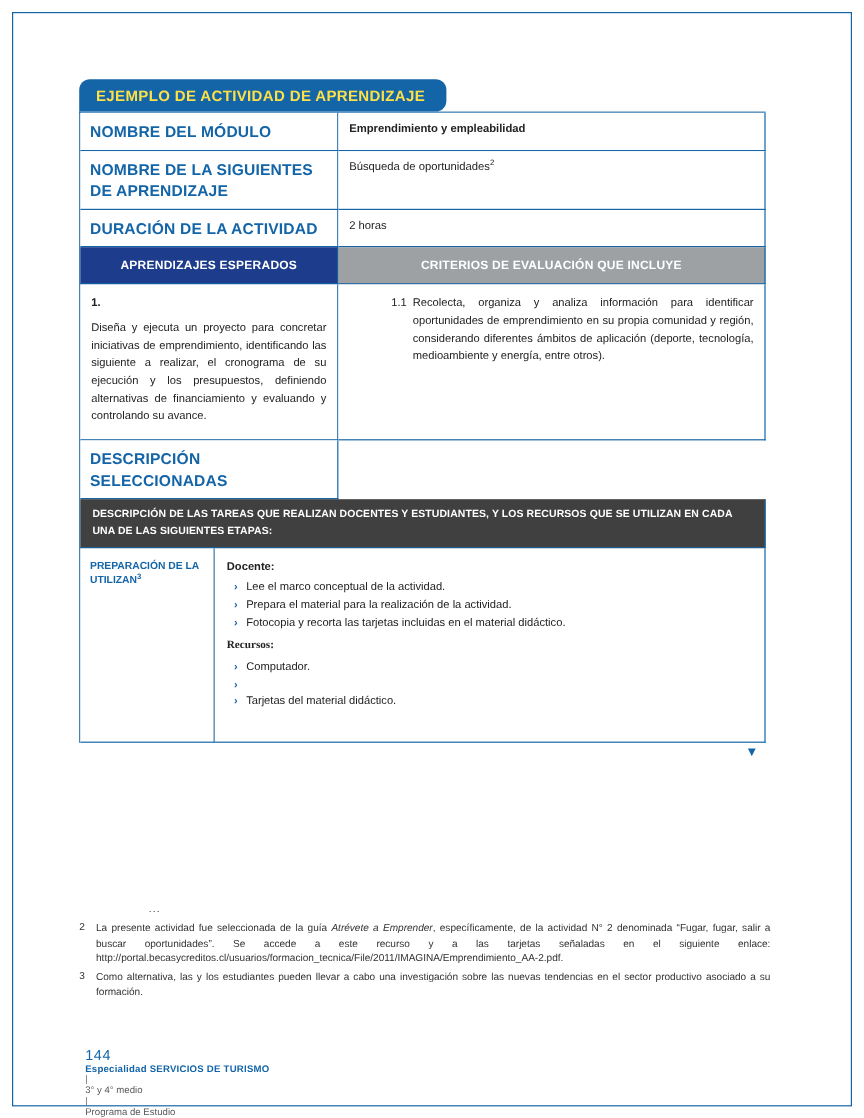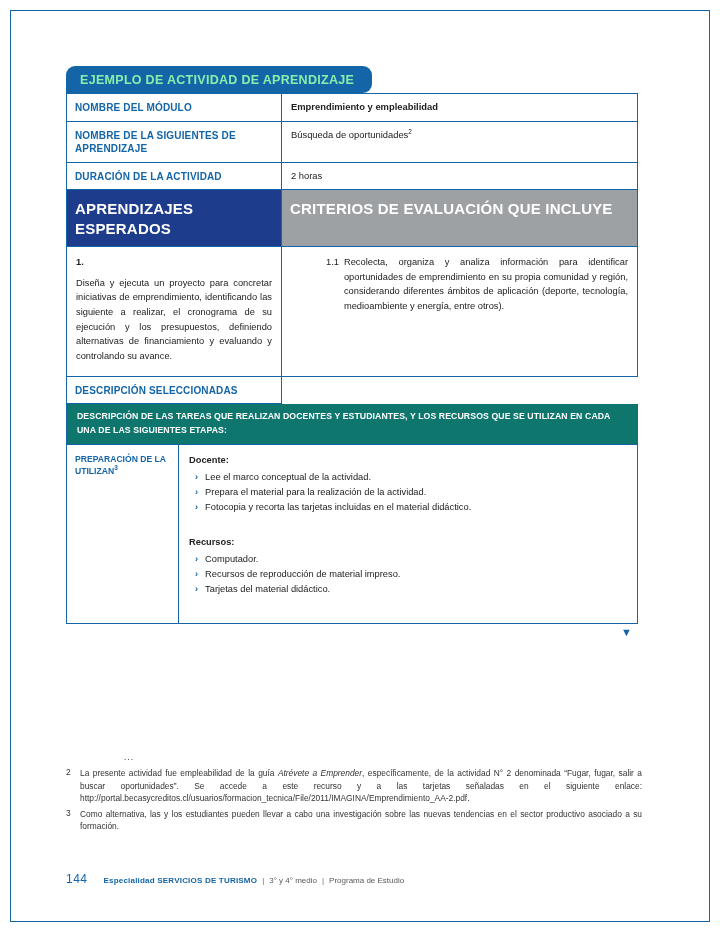--- a/index.html
+++ b/index.html
@@ -10,89 +10,89 @@
     color:#2e2e2e;
   }
   .frame {
     position:absolute; inset:10px;
     border:1.5px solid #1465a7;
     pointer-events:none;
   }
   .content { position:absolute; left:66px; top:66px; width:572px; }
 
   .badge {
-    display:inline-block; background:#1465a7; color:#86efac;
+    display:inline-block; background:#1465a7; color:#fde047;
     font-weight:bold; font-size:12.5px; letter-spacing:.3px;
     padding:7px 18px 6px 14px; border-radius:9px 9px 9px 0;
     margin-bottom:0;
   }
 
   .doc-table {
     border-top:1px solid #1465a7; border-left:1px solid #1465a7;
     width:100%;
   }
   .t-row { display:flex; }
   .cell {
     border-right:1px solid #1465a7; border-bottom:1px solid #1465a7;
     background:#fff;
   }
   .col-label { width:215px; flex:none; }
   .col-value { flex:1; }
   .col-prep  { width:112px; flex:none; }
 
   .lbl {
-    color:#1465a7; font-weight:bold; font-size:10px;
+    color:#1465a7; font-weight:bold; font-size:13px;
     padding:7px 8px 6px; letter-spacing:.15px; line-height:1.35;
   }
   .val { font-size:9.4px; padding:6px 9px; color:#222; line-height:1.4; }
   .val-bold { font-weight:bold; }
   sup { font-size:6.5px; vertical-align:super; line-height:0; }
 
   .th {
-    color:#fff; font-weight:bold; font-size:15px; 
+    color:#fff; font-weight:bold; font-size:10px; text-align:center;
     padding:9px 8px 8px; letter-spacing:.2px; line-height:1.3;
   }
   .th-navy { background:#1d3c8c; border-right-color:#1465a7; }
   .th-gray { background:#9da1a4; }
 
   .body-cell { padding:8px 9px 12px; font-size:9.3px; line-height:1.58; color:#222; }
   .ap-num { font-weight:bold; margin-bottom:6px; }
   .just { text-align:justify; }
   .crit { display:flex; gap:5px;margin-left:35px; }
   .crit-num { flex:none; }
   .crit-text { flex:1; }
 
   .desc-cell {
-    flex:1; background:#0f766e; color:#fff; font-weight:bold;
+    flex:1; background:#404040; color:#fff; font-weight:bold;
     font-size:8.7px; line-height:1.55; padding:6px 10px 7px;
     letter-spacing:.1px;
   }
 
   .prep-lbl { color:#1465a7; font-weight:bold; font-size:8.6px; padding:8px 8px; line-height:1.4; }
   .prep-content { padding:8px 10px 26px; font-size:9.3px; color:#222; }
   .sub { font-weight:bold; margin:2px 0 5px; }
-  .sub.second { margin-top:22px; }
+  .sub.second { margin-top:6px;font-family:Liberation Serif, serif; }
   .li { display:flex; gap:7px; line-height:1.6; padding-left:6px; }
   .li .b { color:#1465a7; font-weight:bold; flex:none; }
 
   .cont-arrow {
     text-align:right; color:#1465a7; font-size:11px;
     margin-top:3px; padding-right:6px; line-height:1;
   }
 
   .footnotes { position:absolute; left:66px; top:752px; width:576px; font-size:8.4px; color:#333; }
   .dots { margin-left:58px; margin-bottom:5px; letter-spacing:1px; }
   .fn { display:flex; margin-bottom:3px; }
   .fn-num { width:14px; flex:none; }
   .fn-text { flex:1; text-align:justify; line-height:1.5; overflow-wrap:break-word; }
   .fn-text i { font-style:italic; }
 
   .footer {
     position:absolute; left:66px; top:872px; width:576px;
-    display:flex; align-items:baseline;
+    display:flex; align-items:baseline;flex-direction:column;
   }
   .pg { color:#1465a7; font-size:12px; margin-right:16px; letter-spacing:.5px; }
   .spec { color:#1465a7; font-weight:bold; font-size:8px; letter-spacing:.2px;text-align:center; }
   .fsep { color:#6d6e70; font-size:8px; margin:0 5px; }
   .fgray { color:#58595b; font-size:8px; }
 </style>
 </head>
 <body>
 
 <div>
@@ -164,40 +164,39 @@
             <span class="b">›</span>
             <span>Fotocopia y recorta las tarjetas incluidas en el material didáctico.</span>
           </div>
           <div class="sub second">Recursos:</div>
           <div class="li">
             <span class="b">›</span>
             <span>Computador.</span>
           </div>
           <div class="li">
             <span class="b">›</span>
-            <span>Recursos de reproducción de material impreso.</span>
           </div>
           <div class="li">
             <span class="b">›</span>
             <span>Tarjetas del material didáctico.</span>
           </div>
         </div>
       </div>
 
     </div>
 
     <div class="cont-arrow">▼</div>
   </div>
 
   <div class="footnotes">
     <div class="dots">...</div>
     <div class="fn">
       <span class="fn-num">2</span>
       <div class="fn-text">
-        <span>La presente actividad fue empleabilidad de la guía </span><i>Atrévete a Emprender</i><span>, específicamente, de la actividad N° 2 denominada “Fugar, fugar, salir a buscar oportunidades”. Se accede a este recurso y a las tarjetas señaladas en el siguiente enlace: http://portal.becasycreditos.cl/usuarios/formacion_tecnica/File/2011/IMAGINA/Emprendimiento_AA-2.pdf.</span>
+        <span>La presente actividad fue seleccionada de la guía </span><i>Atrévete a Emprender</i><span>, específicamente, de la actividad N° 2 denominada “Fugar, fugar, salir a buscar oportunidades”. Se accede a este recurso y a las tarjetas señaladas en el siguiente enlace: http://portal.becasycreditos.cl/usuarios/formacion_tecnica/File/2011/IMAGINA/Emprendimiento_AA-2.pdf.</span>
       </div>
     </div>
     <div class="fn">
       <span class="fn-num">3</span>
       <div class="fn-text">Como alternativa, las y los estudiantes pueden llevar a cabo una investigación sobre las nuevas tendencias en el sector productivo asociado a su formación.</div>
     </div>
   </div>
 
   <div class="footer">
     <span class="pg">144</span>

